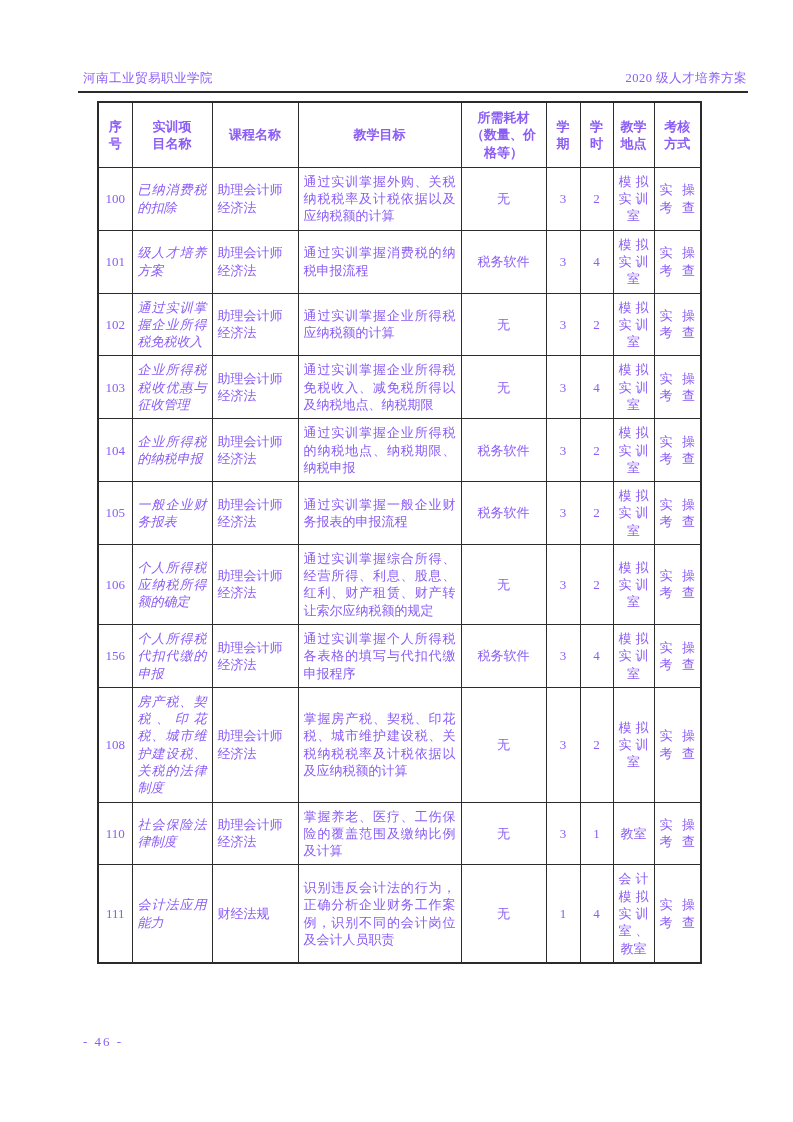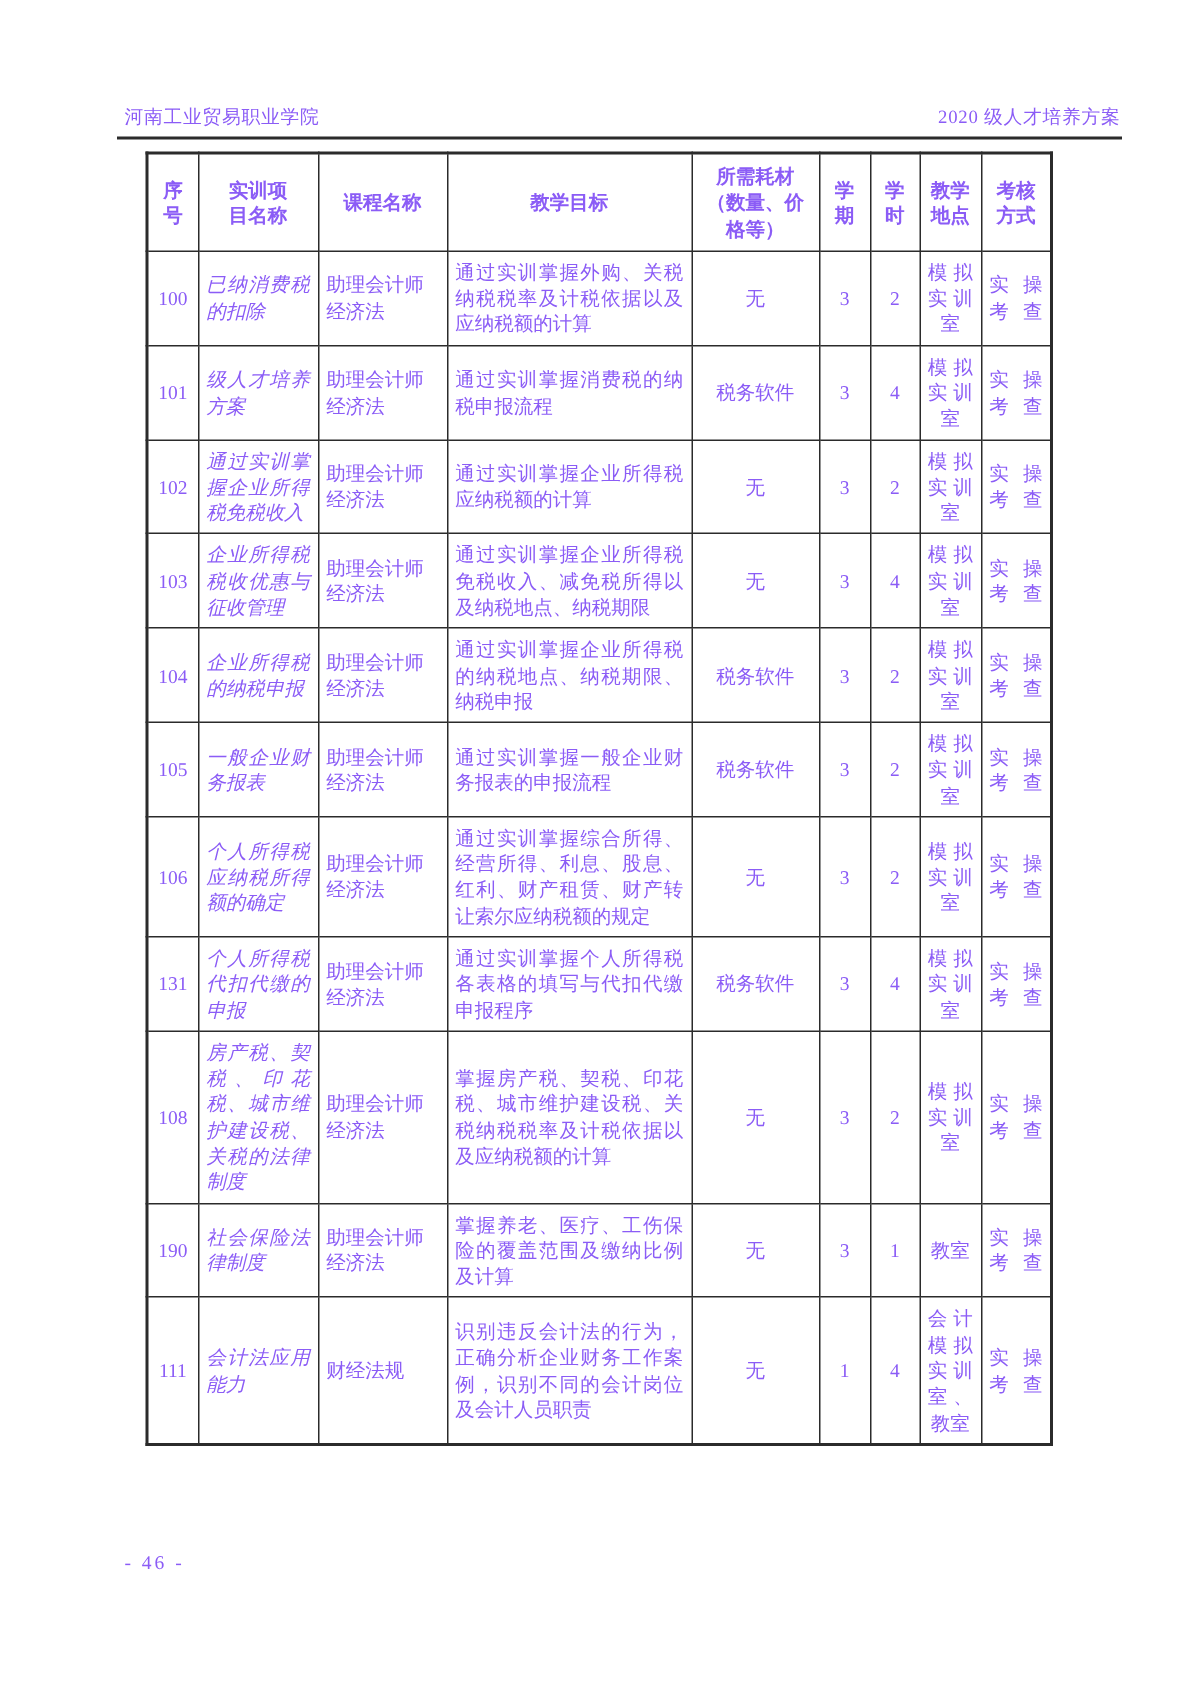--- a/index.html
+++ b/index.html
@@ -225,21 +225,21 @@
           <td class="col-course">助理会计师
 经济法</td>
           <td class="col-objective">通过实训掌握综合所得、经营所得、利息、股息、红利、财产租赁、财产转让索尔应纳税额的规定</td>
           <td class="col-materials">无</td>
           <td class="col-semester">3</td>
           <td class="col-hours">2</td>
           <td class="col-location">模拟实训室</td>
           <td class="col-assessment">实操考查</td>
         </tr>
         <tr>
-          <td class="col-no">131</td>
+          <td class="col-no">156</td>
           <td class="col-project">个人所得税代扣代缴的申报</td>
           <td class="col-course">助理会计师
 经济法</td>
           <td class="col-objective">通过实训掌握个人所得税各表格的填写与代扣代缴申报程序</td>
           <td class="col-materials">税务软件</td>
           <td class="col-semester">3</td>
           <td class="col-hours">4</td>
           <td class="col-location">模拟实训室</td>
           <td class="col-assessment">实操考查</td>
         </tr>
@@ -249,21 +249,21 @@
           <td class="col-course">助理会计师
 经济法</td>
           <td class="col-objective">掌握房产税、契税、印花税、城市维护建设税、关税纳税税率及计税依据以及应纳税额的计算</td>
           <td class="col-materials">无</td>
           <td class="col-semester">3</td>
           <td class="col-hours">2</td>
           <td class="col-location">模拟实训室</td>
           <td class="col-assessment">实操考查</td>
         </tr>
         <tr>
-          <td class="col-no">190</td>
+          <td class="col-no">110</td>
           <td class="col-project">社会保险法律制度</td>
           <td class="col-course">助理会计师
 经济法</td>
           <td class="col-objective">掌握养老、医疗、工伤保险的覆盖范围及缴纳比例及计算</td>
           <td class="col-materials">无</td>
           <td class="col-semester">3</td>
           <td class="col-hours">1</td>
           <td class="col-location">教室</td>
           <td class="col-assessment">实操考查</td>
         </tr>

